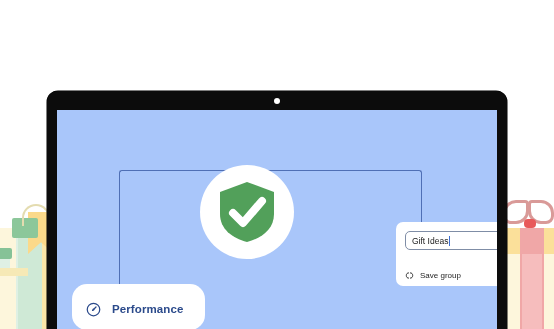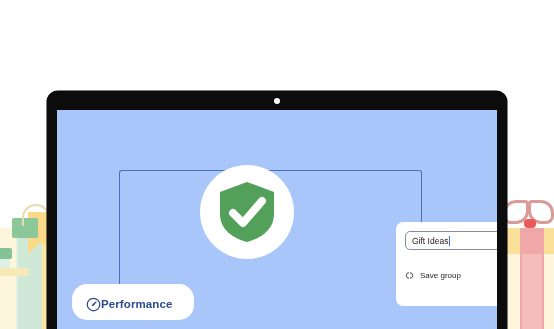--- a/index.html
+++ b/index.html
@@ -99,39 +99,39 @@
     background: #ffffff;
     border-radius: 50%;
     display: flex; align-items: center; justify-content: center;
   }
   #shield-badge svg { display: block; }
 
   
   #performance-chip {
     position: absolute;
     left: 15px; top: 174px;
-    height: 36px;
+    height: 46px;
     padding: 4px 22px 0 14px;
     background: #ffffff;
     border-radius: 15px;
-    display: flex; align-items: center; 
+    display: flex; align-items: center; gap: 11px;
   }
   #performance-chip .chip-label {
     font-size: 11.5px;
     font-weight: bold;
     color: #2b4a8b;
     letter-spacing: 0.1px;
     white-space: nowrap;
   }
 
   
   #save-card {
     position: absolute;
     left: 339px; top: 112px;
-    width: 134px; height: 84px;
+    width: 134px; height: 64px;
     background: #ffffff;
     border-radius: 7px;
     padding: 9px 9px 16px 9px;
   }
   #group-name-input {
     width: 116px; height: 19px;
     border: 1px solid #7f8da6;
     border-radius: 5px;
     background: #ffffff;
     display: flex; align-items: center;

